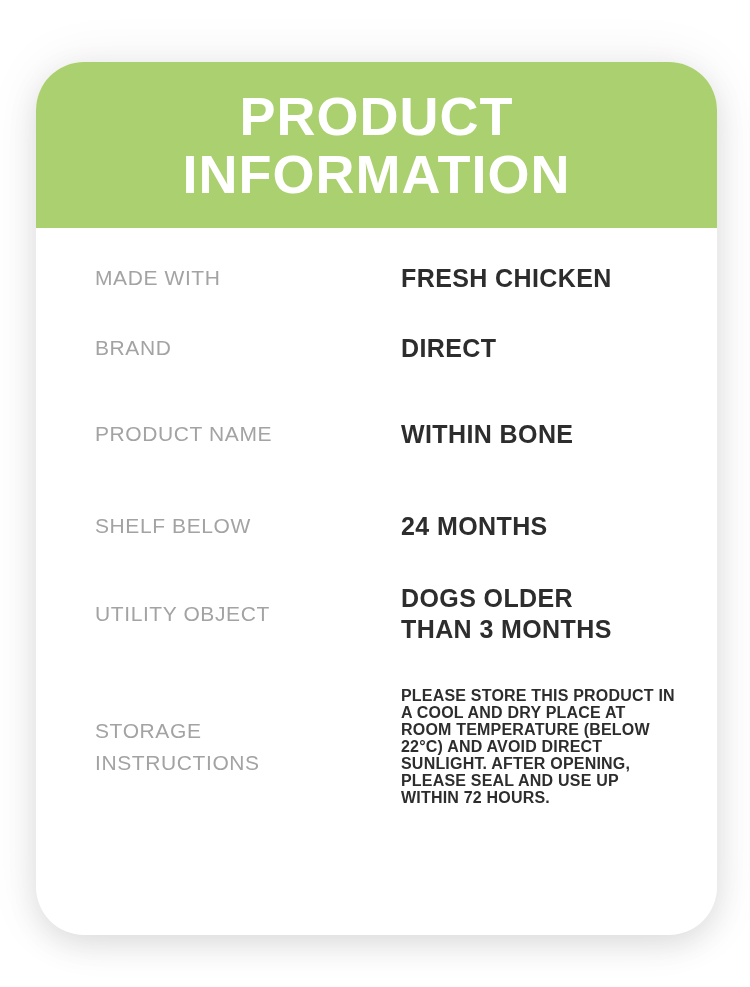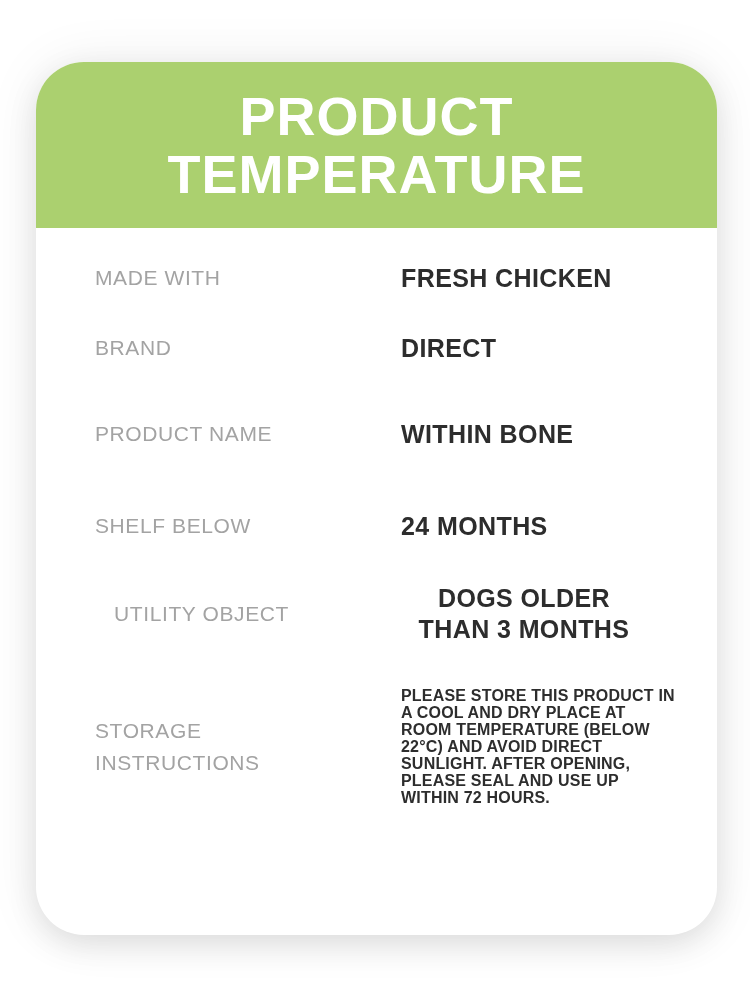--- a/index.html
+++ b/index.html
@@ -68,41 +68,41 @@
     font-weight: 600;
     letter-spacing: 0.4px;
     margin-left: 33px;
   }
 
   .row--made-with   { margin-bottom: 38px; }
   .row--brand       { margin-bottom: 54px; }
   .row--product     { margin-bottom: 60px; }
   .row--shelf       { margin-bottom: 41px; }
   .row--net         { margin-bottom: 37px; }
-  .row--utility     { margin-bottom: 42px; text-align: center; }
+  .row--utility     { margin-bottom: 42px; }
 
   .row--utility .row-value { max-width: 246px; }
 
   .row--storage .row-value {
     font-size: 16px;
     line-height: 17px;
     letter-spacing: 0.2px;
     max-width: 276px;
   }
 </style>
 </head>
 <body>
 
 <div class="stage">
   <div class="card">
 
     <div class="card-header">
       <div class="header-title">
         <div>PRODUCT</div>
-        <div>TEMPERATURE</div>
+        <div>INFORMATION</div>
       </div>
     </div>
 
     <div class="rows">
 
       <div class="row row--made-with">
         <div class="row-label">MADE WITH</div>
         <div class="row-value">FRESH CHICKEN</div>
       </div>
 

